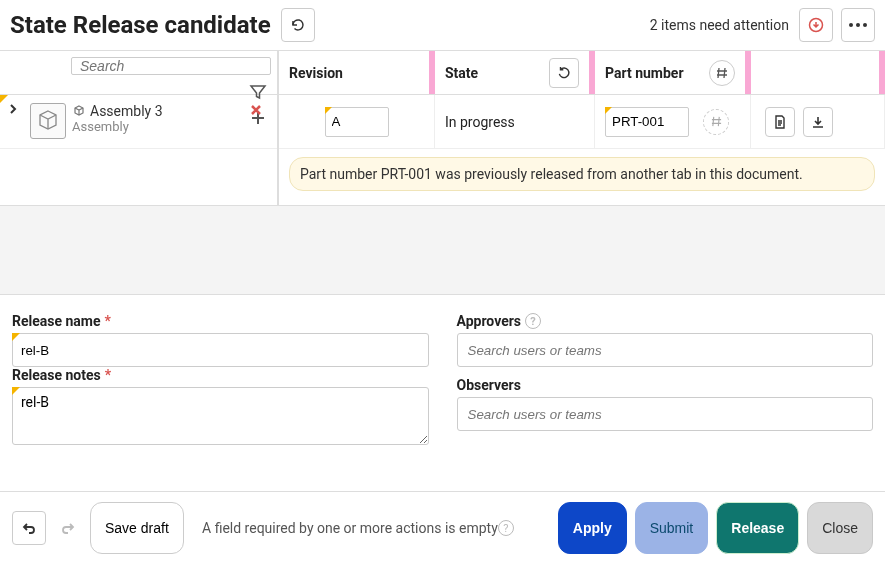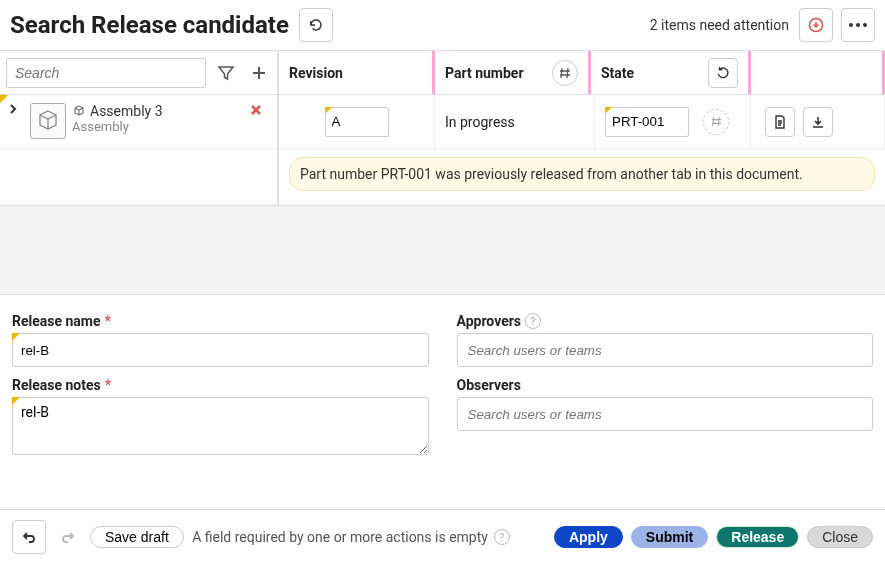--- a/index.html
+++ b/index.html
@@ -10,27 +10,27 @@
   .header h1 { font-size: 24px; font-weight: 700; margin-right: 10px; }
   .icon-btn { width: 34px; height: 34px; border: 1px solid #ccc; border-radius: 4px; background: #fff; display: inline-flex; align-items: center; justify-content: center; cursor: pointer; }
   .icon-btn.small { width: 30px; height: 30px; }
   .header .spacer { flex: 1; }
   .attn { color: #333; margin-right: 10px; font-size: 14px; }
   .header .icon-btn + .icon-btn { margin-left: 8px; }
   
   
   .main-row { display: flex; border-bottom: 1px solid #ddd; }
   .left-panel { width: 279px; border-right: 2px solid #ddd; }
-  .toolbar-left { display: flex; align-items: center; padding: 6px 6px; border-bottom: 1px solid #ddd; gap: 8px; height: 44px; }
+  .toolbar-left { display: flex; align-items: flex-end; padding: 6px 6px; border-bottom: 1px solid #ddd; gap: 8px; height: 44px; flex-direction: column; }
   .search-input { flex: 1; height: 30px; border: 1px solid #ccc; border-radius: 2px; padding: 0 8px; font-style: italic; color: #888; font-size: 14px; }
   .toolbar-left .tool-icon { width: 26px; height: 26px; display: inline-flex; align-items: center; justify-content: center; cursor: pointer; color: #555; }
   
   .right-panel { flex: 1; display: flex; flex-direction: column; }
   .table-header-row { display: flex; height: 44px; border-bottom: 1px solid #ddd; }
-  .th { display: flex; align-items: center; padding: 0 10px; font-weight: 700; border-right: 3px solid #f9a8d4; }
+  .th { display: flex; align-items: center; padding: 0 10px; font-weight: 700; border-right: 6px solid #f9a8d4; }
   .th-rev { width: 156px; }
   .th-state { width: 160px; justify-content: space-between; }
   .th-part { width: 156px; justify-content: space-between; }
   .th-icons { flex: 1; }
   
   
   .tree-item { display: flex; padding: 8px; border-bottom: 1px solid #eee; position: relative; height: 54px; }
   .tree-item::before { content:""; position:absolute; top:0; left:0; border-top: 8px solid #f5b400; border-right: 8px solid transparent; }
   .caret { width: 16px; color: #333; cursor: pointer; }
   .cube { width: 36px; height: 36px; border: 1px solid #aaa; border-radius: 3px; display: flex; align-items: center; justify-content: center; margin: 0 6px; background: #fafafa; }
@@ -58,42 +58,42 @@
   .warning { background: #fff9e6; border: 1px solid #f0e4b8; border-radius: 14px; padding: 8px 10px; margin-bottom: 6px; color: #333; }
   
   
   .lower { display:flex; border-top: 1px solid #ddd; padding: 18px 12px 10px; gap: 28px; }
   .col { flex: 1; }
   .lbl { font-weight: 700; margin-bottom: 4px; display:flex; gap:4px; }
   .req { color: #d9534f; }
   .help-q { display:inline-flex; width:16px; height:16px; border:1px solid #bbb; border-radius:50%; align-items:center; justify-content:center; font-size:11px; color:#bbb; }
   .text-input { width:100%; height: 34px; border:1px solid #ccc; border-radius:3px; padding:0 8px; }
   .text-area { width:100%; height: 58px; border:1px solid #ccc; border-radius:3px; padding:6px 8px; resize: both; font-family: inherit; font-size: 14px; }
-  .relwrap { position: relative; margin-bottom: 10px; }
+  .relwrap { position: relative; }
   .relwrap::before { content:""; position:absolute; top:0; left:0; border-top: 8px solid #f5b400; border-right: 8px solid transparent; z-index:1; }
   .search-users { width:100%; height:34px; border:1px solid #ccc; border-radius:3px; padding:0 10px; font-style: italic; color:#888; }
   
   
   .footer { margin-top:auto; border-top:1px solid #ddd; padding: 10px 12px; display:flex; align-items:center; gap:8px; }
-  .footer .msg { margin-left:auto; color:#555; display:flex; align-items:center; gap:6px; }
-  .btn { height:22px; border:1px solid #ccc; border-radius:12px; padding:0 14px; background:#fff; cursor:pointer; font-size:14px; }
+  .footer .msg { margin-left:auto; color:#555; display:flex; align-items:center; }
+  .btn { height:52px; border:1px solid #ccc; border-radius:12px; padding:0 14px; background:#fff; cursor:pointer; font-size:14px; }
   .btn.primary { background:#0d47c8; color:#fff; border-color:#0d47c8; font-weight:600;margin-left:36px; }
-  .btn.submit { background:#9bb3e6; color:#000000; border-color:#9bb3e6; font-weight:700; }
+  .btn.submit { background:#9bb3e6; color:#0c4a6e; border-color:#9bb3e6; font-weight:400; }
   .btn.release { background:#0f766e; color:#fff; border-color:#cdeece; font-weight:600; }
   .btn.close { background:#d9d9d9; color:#333; border-color:#c9c9c9; font-weight:400; }
   .undo-btn { width:34px; height:34px; border:1px solid #ccc; border-radius:4px; background:#fff; display:inline-flex; align-items:center; justify-content:center; cursor:pointer; }
   .redo-btn { width:28px; height:28px; display:inline-flex; align-items:center; justify-content:center; color:#bbb; }
   svg { display:block; }
   .gray-area { background: #f4f4f4; height: 88px; }
 </style>
 </head>
 <body>
 
 <div class="header">
-  <h1>Search Release candidate</h1>
+  <h1>State Release candidate</h1>
   <button class="icon-btn">
     <svg width="16" height="16" viewBox="0 0 16 16" fill="none" stroke="#333" stroke-width="1.5">
         <path d="M3 8a5 5 0 1 1 1.5 3.5"></path>
         <path d="M3 4v4h4"></path>
       </svg>
   </button>
   <div class="spacer"></div>
   <span class="attn">2 items need attention</span>
   <button class="icon-btn">
     <svg width="16" height="16" viewBox="0 0 16 16">
@@ -151,37 +151,37 @@
         <svg width="14" height="14" viewBox="0 0 14 14" stroke="#d9534f" stroke-width="2.5">
             <path d="M3 3l8 8M11 3l-8 8"></path>
           </svg>
       </span>
     </div>
   </div>
 
   <div class="right-panel">
     <div class="table-header-row">
       <div class="th th-rev">Revision</div>
-      <div class="th th-part">
-        <span>Part number</span>
-        <span class="hash-btn">
-          <svg width="12" height="12" viewBox="0 0 12 12" stroke="#555" stroke-width="1.3">
-              <path d="M3 1l-1 10M9 1l-1 10M1 4h10M1 8h10"></path>
-            </svg>
-        </span>
-      </div>
       <div class="th th-state">
         <span>State</span>
         <button class="icon-btn small">
           <svg width="14" height="14" viewBox="0 0 16 16" fill="none" stroke="#333" stroke-width="1.6">
               <path d="M4 4a5.5 5.5 0 1 1-1.3 5"></path>
               <path d="M4 1v3.2h3.2"></path>
             </svg>
         </button>
       </div>
+      <div class="th th-part">
+        <span>Part number</span>
+        <span class="hash-btn">
+          <svg width="12" height="12" viewBox="0 0 12 12" stroke="#555" stroke-width="1.3">
+              <path d="M3 1l-1 10M9 1l-1 10M1 4h10M1 8h10"></path>
+            </svg>
+        </span>
+      </div>
       <div class="th th-icons"></div>
     </div>
 
     <div class="data-row">
       <div class="td td-rev">
         <span class="field-wrap">
           <input class="mini-input" value="A" style="">
         </span>
       </div>
       <div class="td td-state">

